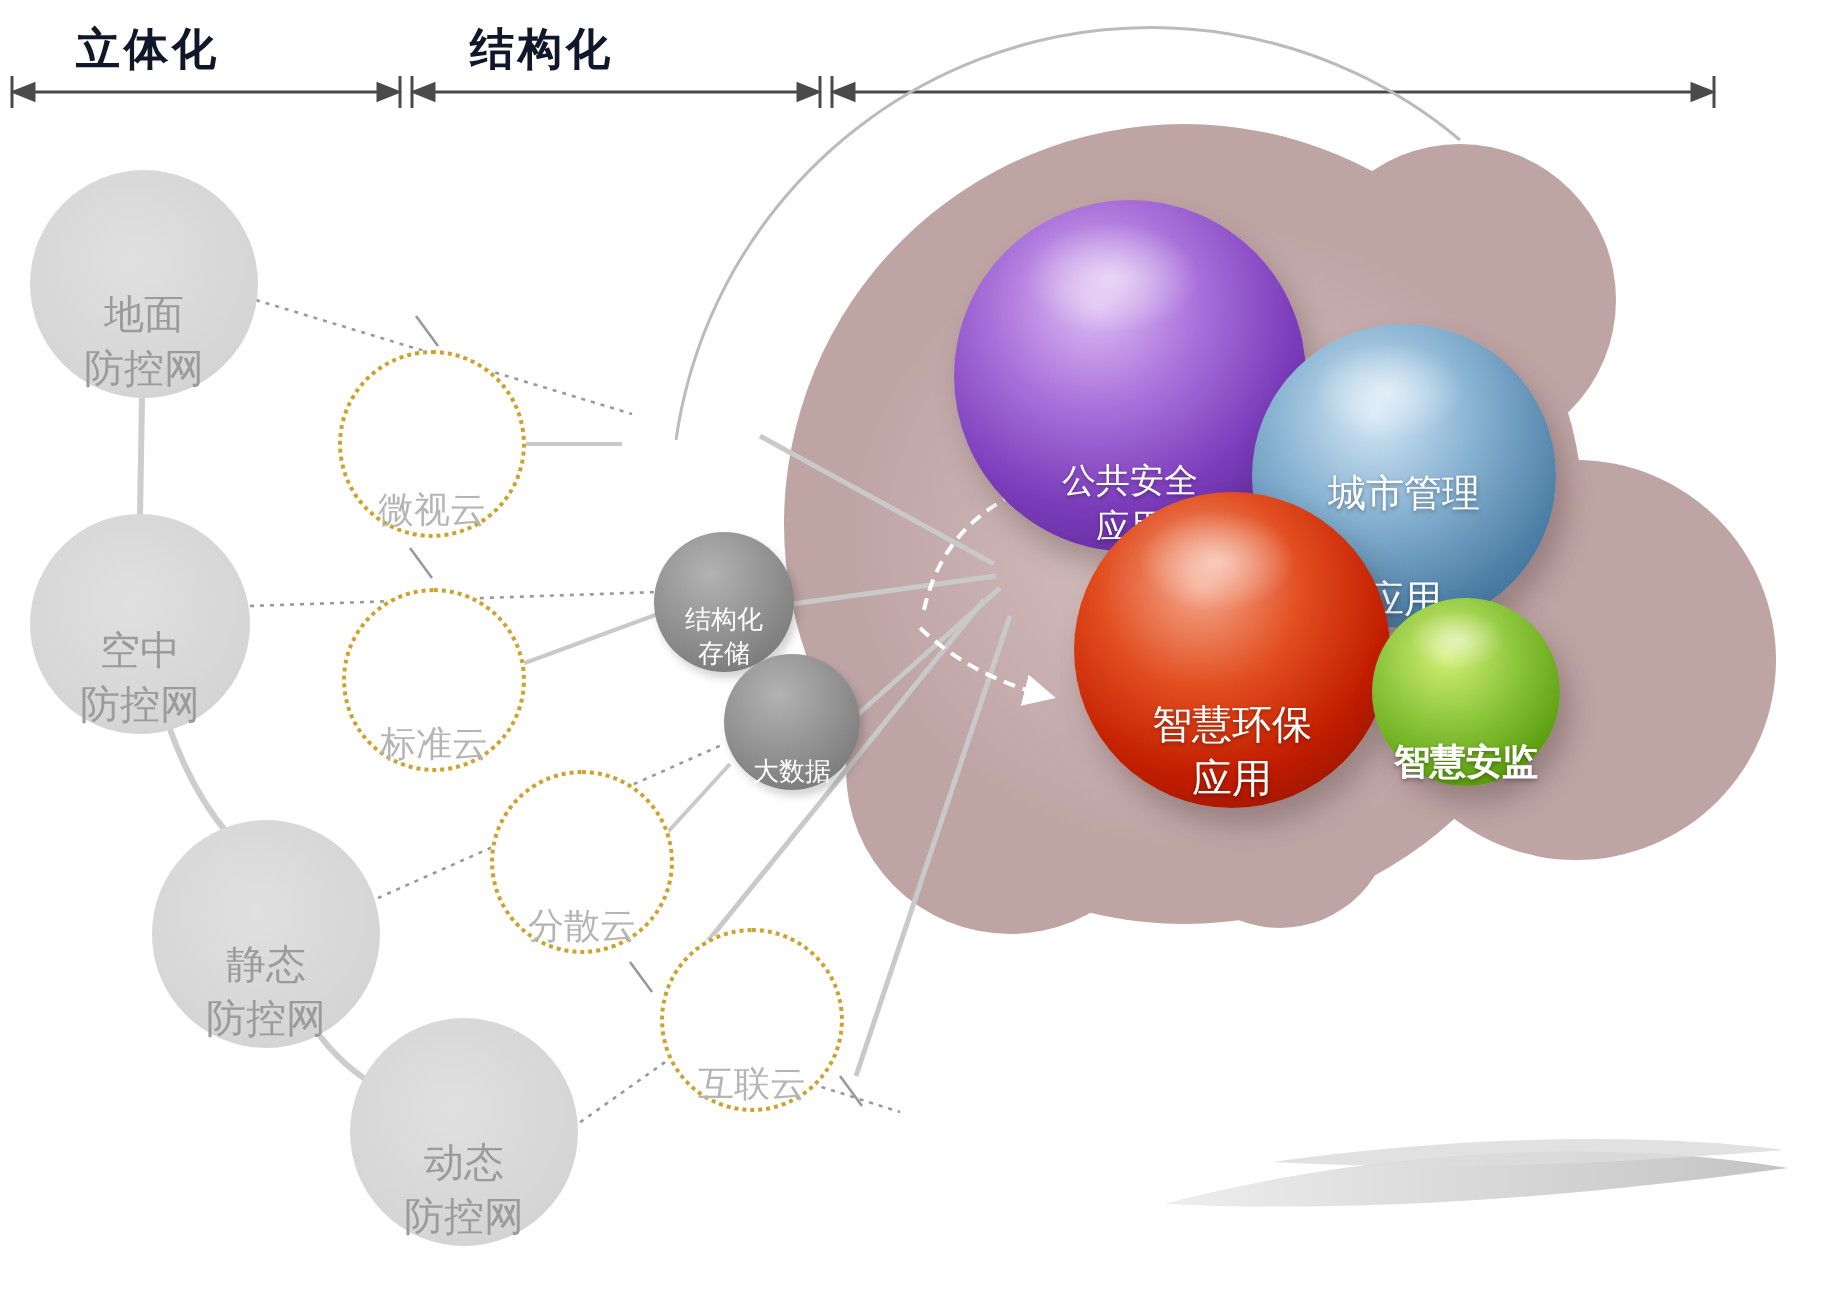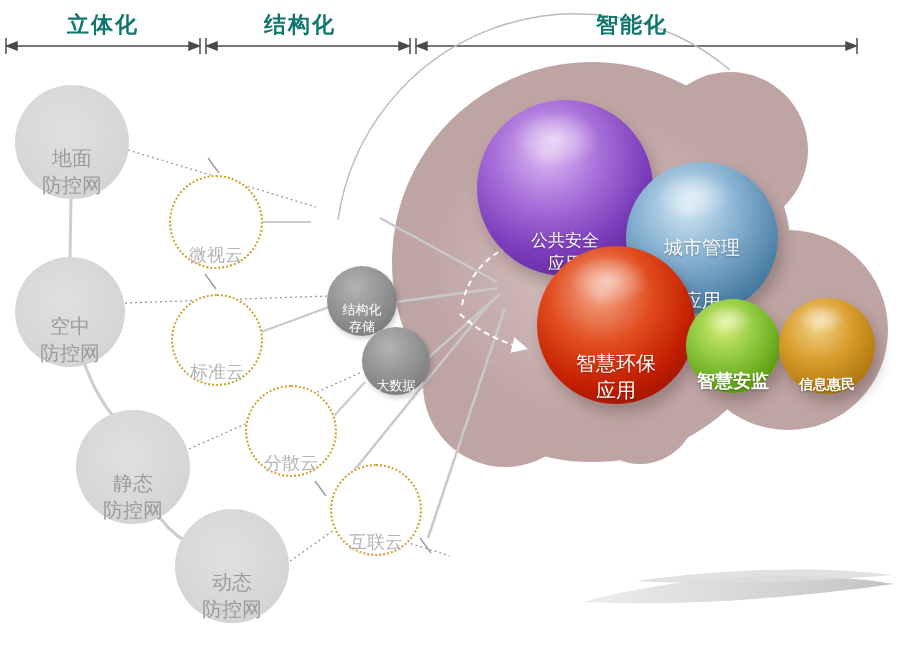--- a/index.html
+++ b/index.html
@@ -2,22 +2,22 @@
 <html><head>
 <meta charset="utf-8">
 <style>
   * { margin:0; padding:0; box-sizing:border-box; }
   html,body { background:#ffffff; }
   body { font-family:"Liberation Sans","DejaVu Sans",sans-serif; }
   .canvas { position:relative; width:912px; height:649px; background:#ffffff; overflow:hidden; }
   .bg-svg { position:absolute; left:0; top:0; z-index:1; }
 
   .phase-label {
-    position:absolute; top:10px; width:130px; text-align:center;
-    font-size:22px; font-weight:bold; color:#0f766e; z-index:4; letter-spacing:2px;
+    position:absolute; top:10px; width:130px; 
+    font-size:22px; font-weight:bold; color:#0f172a; z-index:4; letter-spacing:2px;
   }
 
   .circle {
     position:absolute; border-radius:50%; display:flex; flex-direction:column;
     align-items:center; justify-content:flex-end; text-align:center; z-index:2;font-family:Liberation Serif, serif;
   }
   .circle span { display:block; }
 
   .defense {
     background:radial-gradient(circle at 45% 40%, #e0e0e0, #d5d5d5 70%, #cccccc 100%);
@@ -144,21 +144,20 @@
     </g>
 
     <g>
       <path d="M 582 602 C 680 576 795 568 894 584 C 800 597 688 607 582 602 Z" fill="url(#swooshGrad)" opacity="0.9"></path>
       <path d="M 636 581 C 730 568 825 566 892 575 C 820 581 724 586 636 581 Z" fill="#dcdcdc" opacity="0.85"></path>
     </g>
   </svg>
 
   <div class="phase-label" style="left:38px">立体化</div>
   <div class="phase-label" style="left:235px">结构化</div>
-  <div class="phase-label" style="left:567px">智能化</div>
 
   <div class="circle defense" style="left:15px;top:85px;width:114px;height:114px">
     <span>地面</span>
     <span>防控网</span>
   </div>
   <div class="circle defense" style="left:15px;top:257px;width:110px;height:110px">
     <span>空中</span>
     <span>防控网</span>
   </div>
   <div class="circle defense" style="left:76px;top:410px;width:114px;height:114px">
@@ -199,17 +198,14 @@
     <span>城市管理</span>
     <span>应用</span>
   </div>
   <div class="circle sphere sphere-red" style="left:537px;top:246px;width:158px;height:158px">
     <span>智慧环保</span>
     <span>应用</span>
   </div>
   <div class="circle sphere sphere-green" style="left:686px;top:299px;width:94px;height:94px">
     <span>智慧安监</span>
   </div>
-  <div class="circle sphere sphere-orange" style="left:779px;top:298px;width:96px;height:96px">
-    <span>信息惠民</span>
-  </div>
 
 </div>
 
 </body></html>

